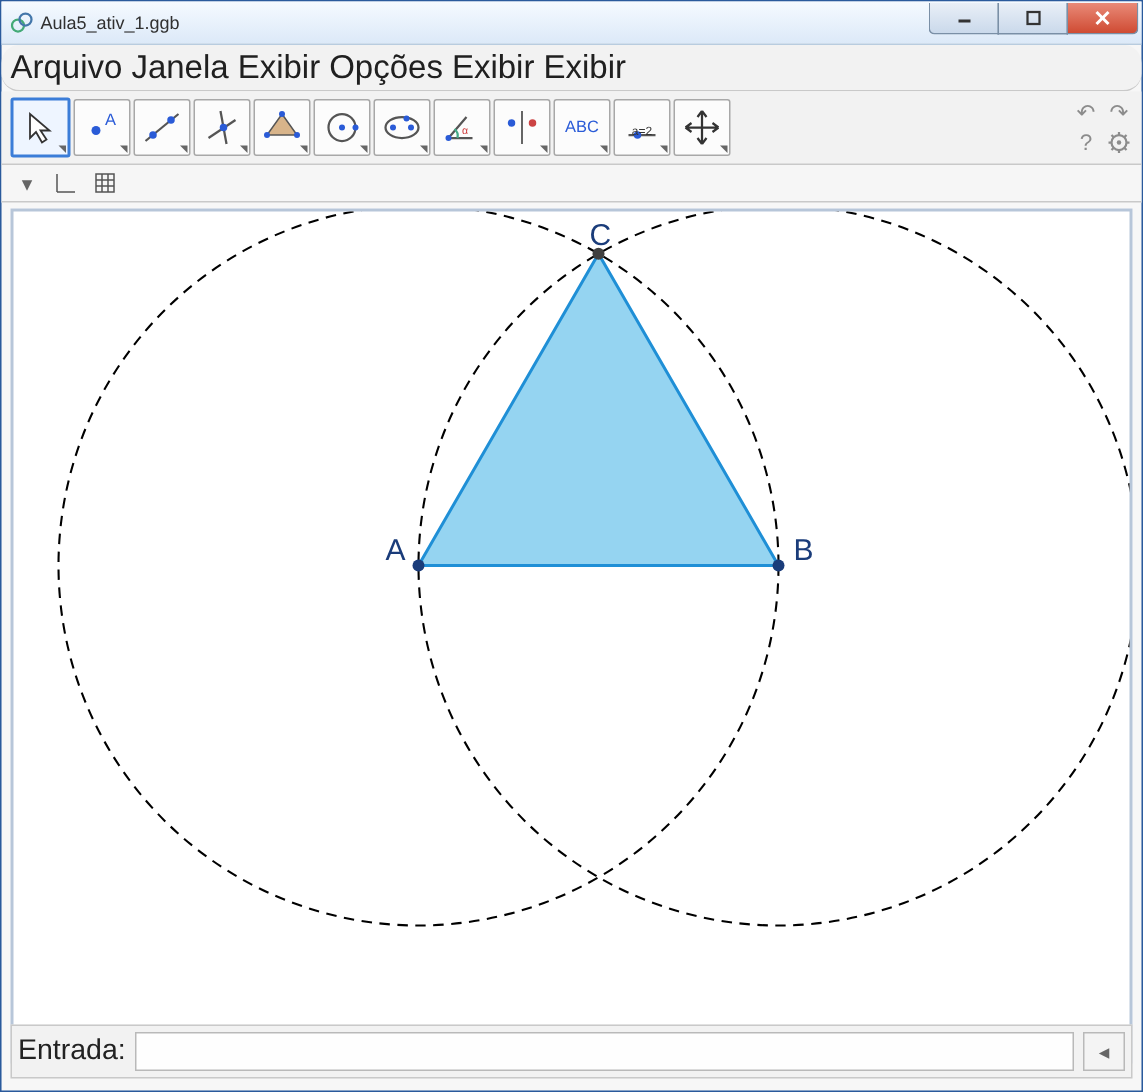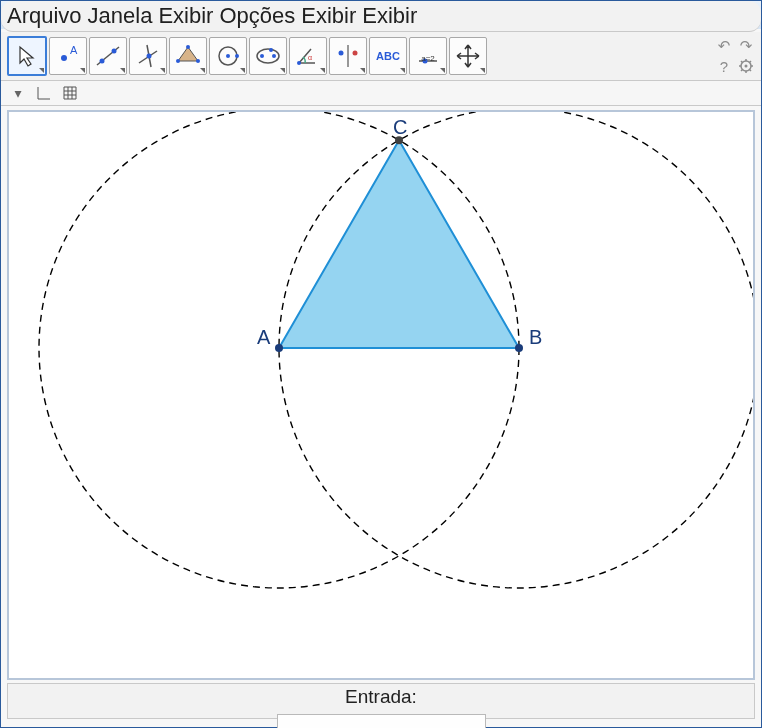--- a/index.html
+++ b/index.html
@@ -35,33 +35,60 @@
   .viewheader{height:24px;background:#f6f6f6;border-bottom:1px solid #c9c9c9;display:flex;align-items:center;
     padding:0 8px;gap:8px;color:#666;font-size:14px;}
   .vh-ico{display:inline-flex;align-items:center;justify-content:center;width:18px;height:18px;}
   
   .graphics{position:relative;background:#ffffff;border:2px solid #b7c6d9;margin:4px 6px 0 6px;
     height:566px;}
   .graphics svg{position:absolute;inset:0;width:100%;height:100%;}
   .pt-label{font-family:Arial;font-size:20px;fill:#1a3c7a;}
   
   .inputbar{position:absolute;left:6px;right:6px;bottom:8px;height:30px;display:flex;align-items:center;
-    gap:6px;background:#f2f2f2;border:1px solid #c9c9c9;padding:2px 4px;flex-direction:column;}
+    gap:6px;background:#f2f2f2;border:1px solid #c9c9c9;padding:2px 4px;}
   .inputbar label{font-size:19px;color:#222;}
   .inputbar input{flex:1;height:24px;border:1px solid #b9b9b9;background:#fefefe;font-size:15px;padding:0 4px;}
   .inputbar .enterbtn{width:26px;height:24px;border:1px solid #b9b9b9;background:#f4f4f4;
     display:flex;align-items:center;justify-content:center;color:#666;font-size:14px;}
   
   .ticon svg{width:30px;height:30px;}
 </style>
 </head>
 <body>
 
 <div class="window">
 
+  <div class="titlebar">
+    <span class="app-icon">
+      <svg viewBox="0 0 16 16">
+          <circle cx="5" cy="10" r="4" fill="none" stroke="#4a7" stroke-width="1.5"></circle>
+          <circle cx="10" cy="6" r="4" fill="none" stroke="#47a" stroke-width="1.5"></circle>
+        </svg>
+    </span>
+    <span class="title">Aula5_ativ_1.ggb</span>
+    <div class="win-buttons">
+      <div class="win-btn win-min">
+        <svg width="12" height="12">
+            <line x1="2" y1="8" x2="10" y2="8" stroke="#333" stroke-width="2"></line>
+          </svg>
+      </div>
+      <div class="win-btn win-max">
+        <svg width="12" height="12">
+            <rect x="2" y="2" width="8" height="8" fill="none" stroke="#333" stroke-width="1.5"></rect>
+          </svg>
+      </div>
+      <div class="win-btn win-close">
+        <svg width="12" height="12">
+            <line x1="2" y1="2" x2="10" y2="10" stroke="#fff" stroke-width="2"></line>
+            <line x1="10" y1="2" x2="2" y2="10" stroke="#fff" stroke-width="2"></line>
+          </svg>
+      </div>
+    </div>
+  </div>
 
   <div class="menubar">
     <span>Arquivo</span>
     <span>Janela</span>
     <span>Exibir</span>
     <span>Opções</span>
     <span>Exibir</span>
     <span>Exibir</span>
   </div>
 
@@ -131,21 +158,21 @@
       <span class="drop"></span>
     </div>
     <div class="toolbtn ticon">
       <svg viewBox="0 0 30 30">
           <line x1="15" y1="4" x2="15" y2="26" stroke="#555" stroke-width="1.2"></line>
           <circle cx="8" cy="12" r="2.5" fill="#2a5bd7"></circle>
           <circle cx="22" cy="12" r="2.5" fill="#c44"></circle>
         </svg>
       <span class="drop"></span>
     </div>
-    <div class="toolbtn" style="font-size:11px;font-weight:bold;color:#2a5bd7;">
+    <div class="toolbtn" style="font-size:11px;font-weight:normal;color:#2a5bd7;">
       <span>ABC</span>
       <span class="drop"></span>
     </div>
     <div class="toolbtn">
       <svg width="30" height="30" viewBox="0 0 30 30">
           <line x1="6" y1="20" x2="24" y2="20" stroke="#555" stroke-width="1.5"></line>
           <circle cx="12" cy="20" r="2.5" fill="#2a5bd7"></circle>
         </svg>
       <span style="position:absolute;top:16px;font-size:8px;color:#333">a=2</span>
       <span class="drop"></span>

